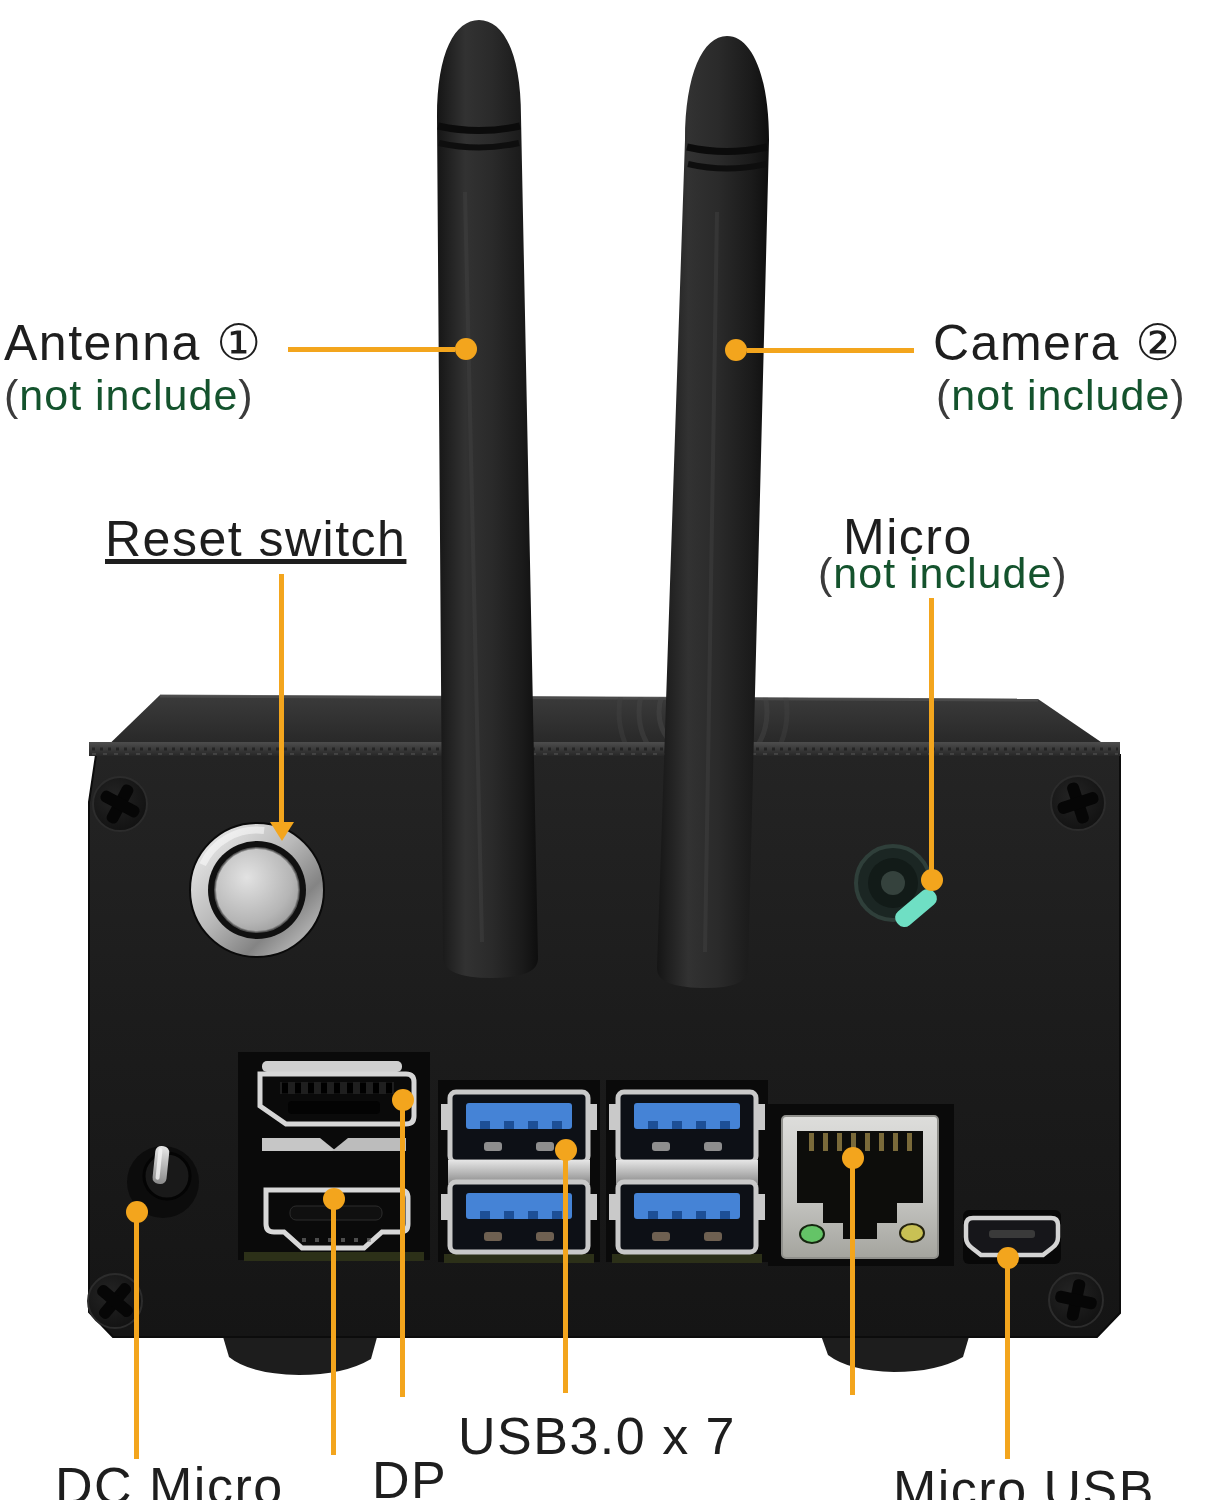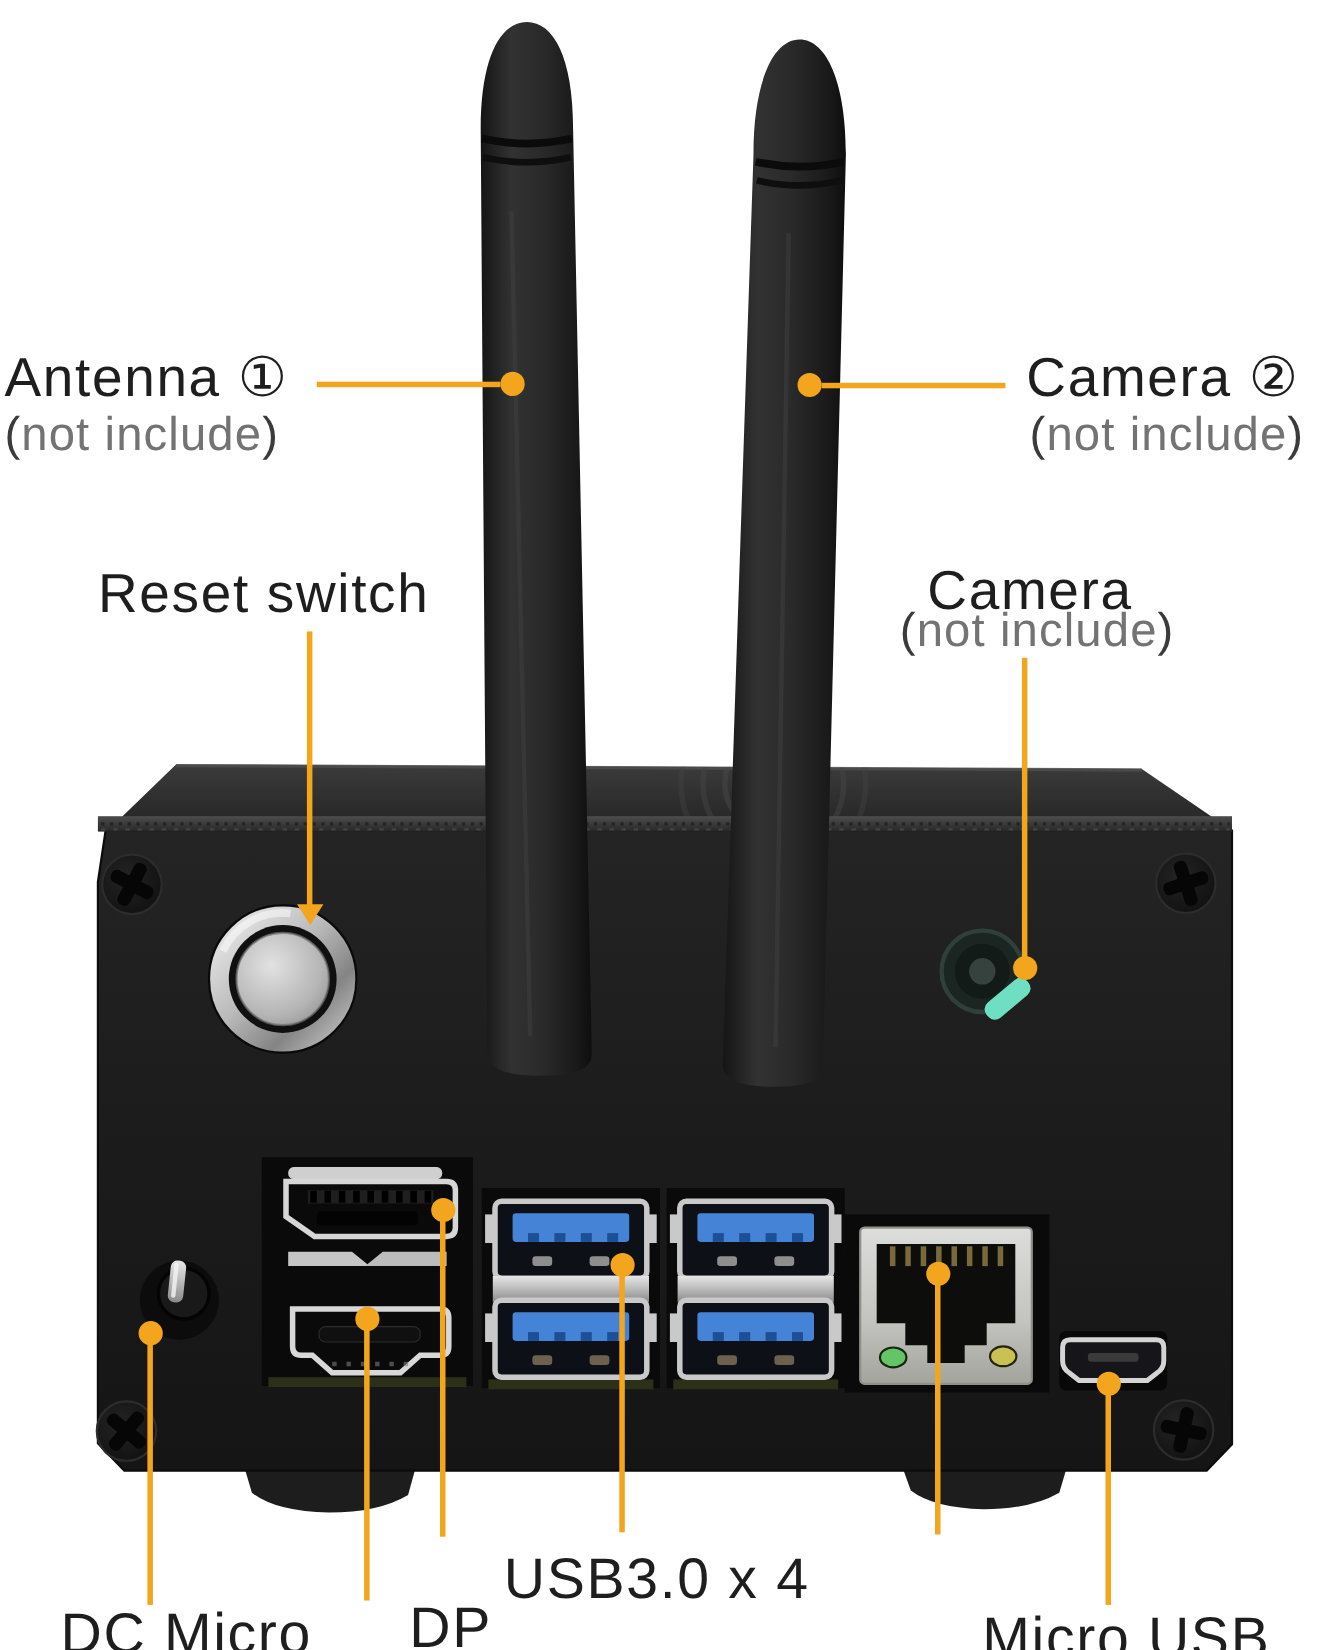--- a/index.html
+++ b/index.html
@@ -10,21 +10,21 @@
   }
   .device-svg { position:absolute; left:0; top:0; }
   .lbl {
     position:absolute; white-space:nowrap; color:#1e1e1e;
     font-weight:400; letter-spacing:1.5px; line-height:1;
   }
   .lbl.big   { font-size:50px; }
   .lbl.row   { font-size:52px; }
   .lbl.note  { font-size:43px; letter-spacing:1px; }
   .note .paren { color:#3b3b3b; }
-  .note .red   { color:#737373; }
+  .note .red   { color:#14532d; }
   .cl { position:absolute; background:#f3a51d; }
   .cl.v { width:5px; }
   .cl.h { height:5px; }
   .dot {
     position:absolute; width:22px; height:22px; border-radius:50%;
     background:#f3a51d;
   }
   .arrow-down {
     position:absolute; width:0; height:0;
     border-left:12px solid transparent; border-right:12px solid transparent;
@@ -320,27 +320,27 @@
   <div class="lbl big" style="left:4px;   top:306px;">Antenna ①</div>
   <div class="lbl note" style="left:4px;   top:362px;">
     <span class="paren">(</span><span class="red">not include</span><span class="paren">)</span>
   </div>
 
   <div class="lbl big" style="left:933px; top:306px;">Camera ②</div>
   <div class="lbl note" style="left:936px; top:362px;">
     <span class="paren">(</span><span class="red">not include</span><span class="paren">)</span>
   </div>
 
-  <div class="lbl big" style="left:89px; top:502px;">Reset switch</div>
-
-  <div class="lbl big" style="left:843px; top:500px;">Camera</div>
+  <div class="lbl big" style="left:105px; top:502px;text-decoration:underline;">Reset switch</div>
+
+  <div class="lbl big" style="left:843px; top:500px;">Micro</div>
   <div class="lbl note" style="left:818px; top:540px;">
     <span class="paren">(</span><span class="red">not include</span><span class="paren">)</span>
   </div>
 
   <div class="lbl row" style="left:372px; top:1442px;">DP</div>
-  <div class="lbl row" style="left:458px; top:1398px;">USB3.0 x 4</div>
+  <div class="lbl row" style="left:458px; top:1398px;">USB3.0 x 7</div>
 
   <div class="lbl row" style="left:55px;  top:1448px;">DC Micro</div>
   <div class="lbl row" style="left:275px; top:1482px;">HDMI</div>
   <div class="lbl row" style="left:893px; top:1451px;">Micro USB</div>
 
 </div>
 
 </body></html>

